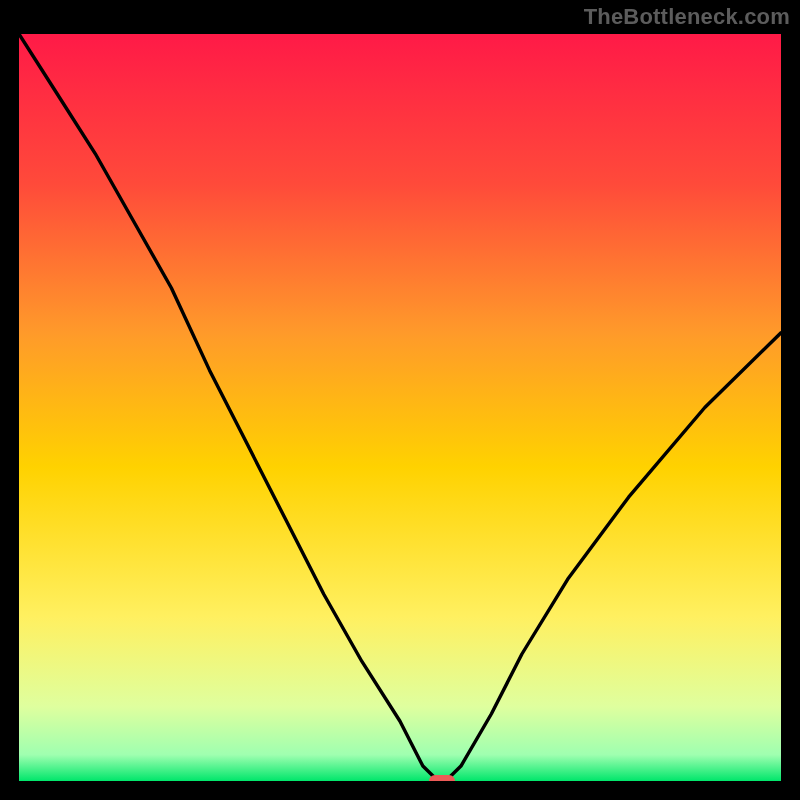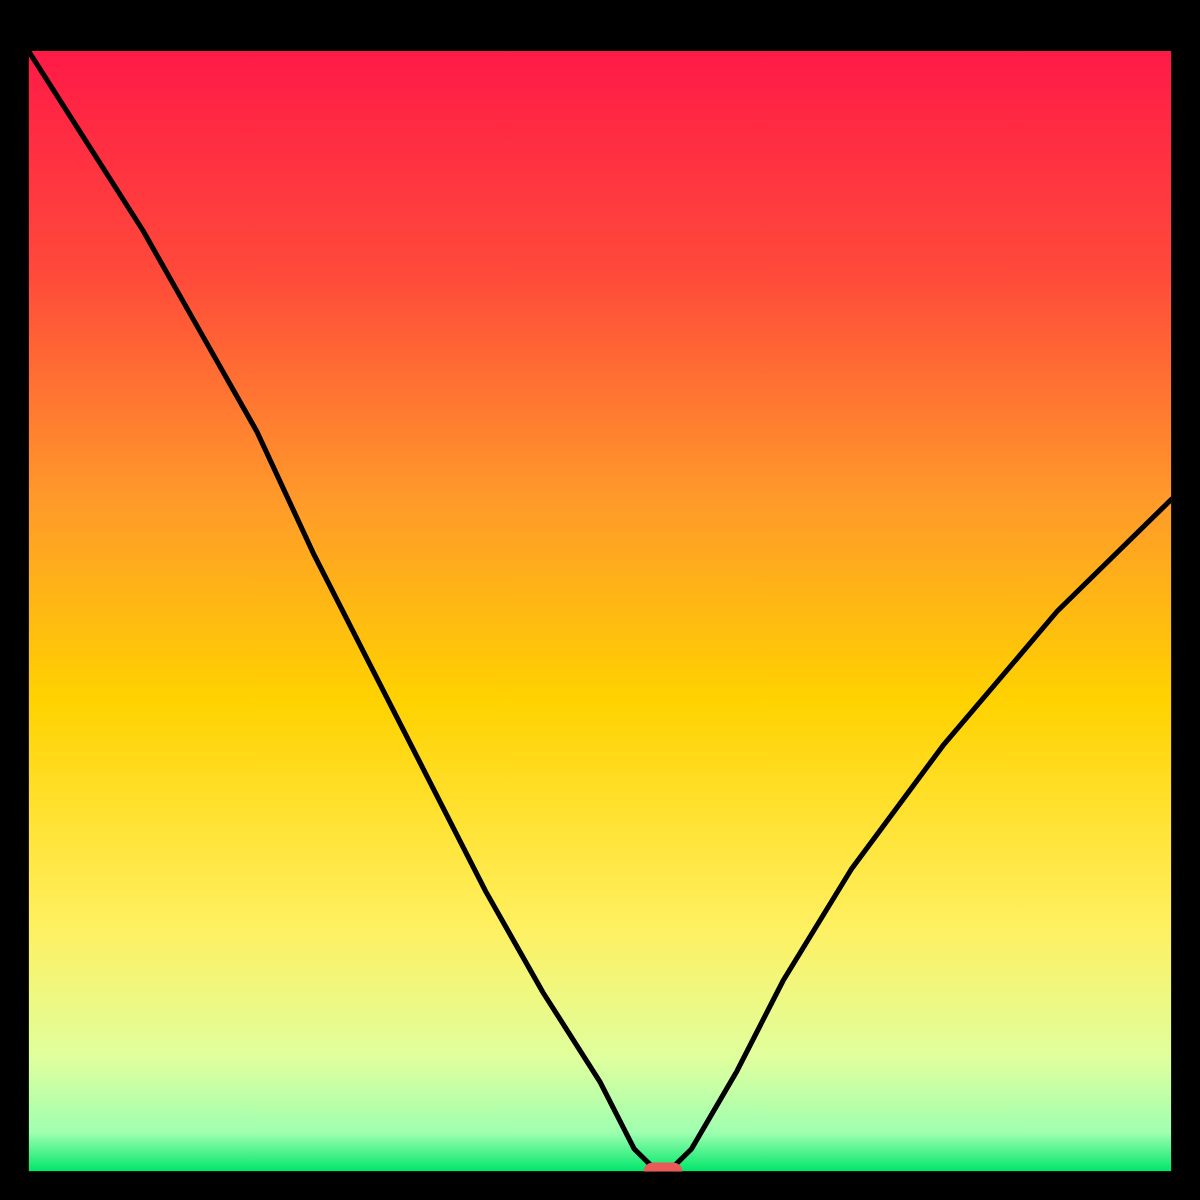--- a/index.html
+++ b/index.html
@@ -66,20 +66,21 @@
     border-radius: 6px;
     background: #ec5a57;
     z-index: 3;
     transform: translate(-50%, -50%);
   }
 </style>
 </head>
 <body>
 
 <div class="container">
+  <div class="attribution">TheBottleneck.com</div>
 
   <div class="plot-frame">
     <div class="plot-area">
       <svg class="gradient-bg" viewBox="0 0 100 100" preserveAspectRatio="none">
         <defs>
           <linearGradient id="bg-grad" x1="0" y1="0" x2="0" y2="1">
               <stop offset="0%" stop-color="#ff1a47"></stop>
               <stop offset="20%" stop-color="#ff4a3a"></stop>
               <stop offset="40%" stop-color="#ff9a2a"></stop>
               <stop offset="57.99999999999999%" stop-color="#ffd200"></stop>

